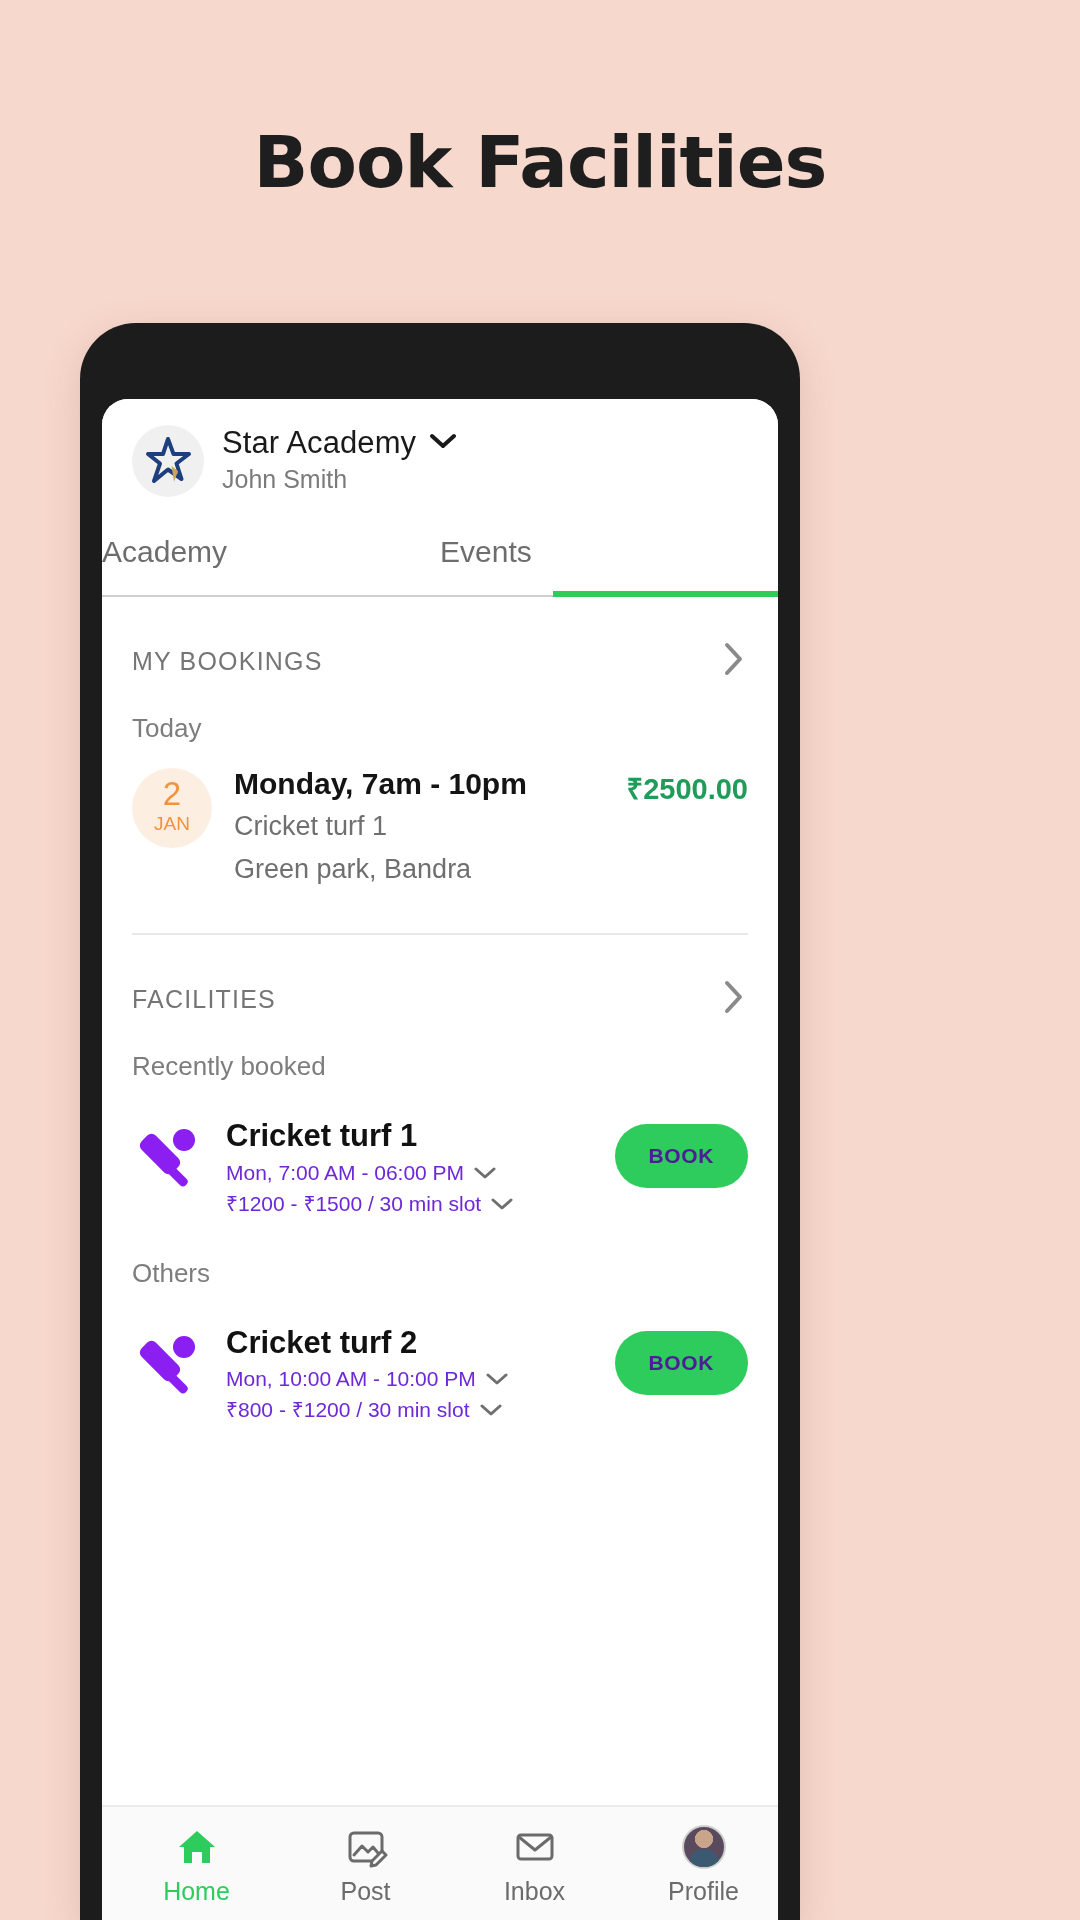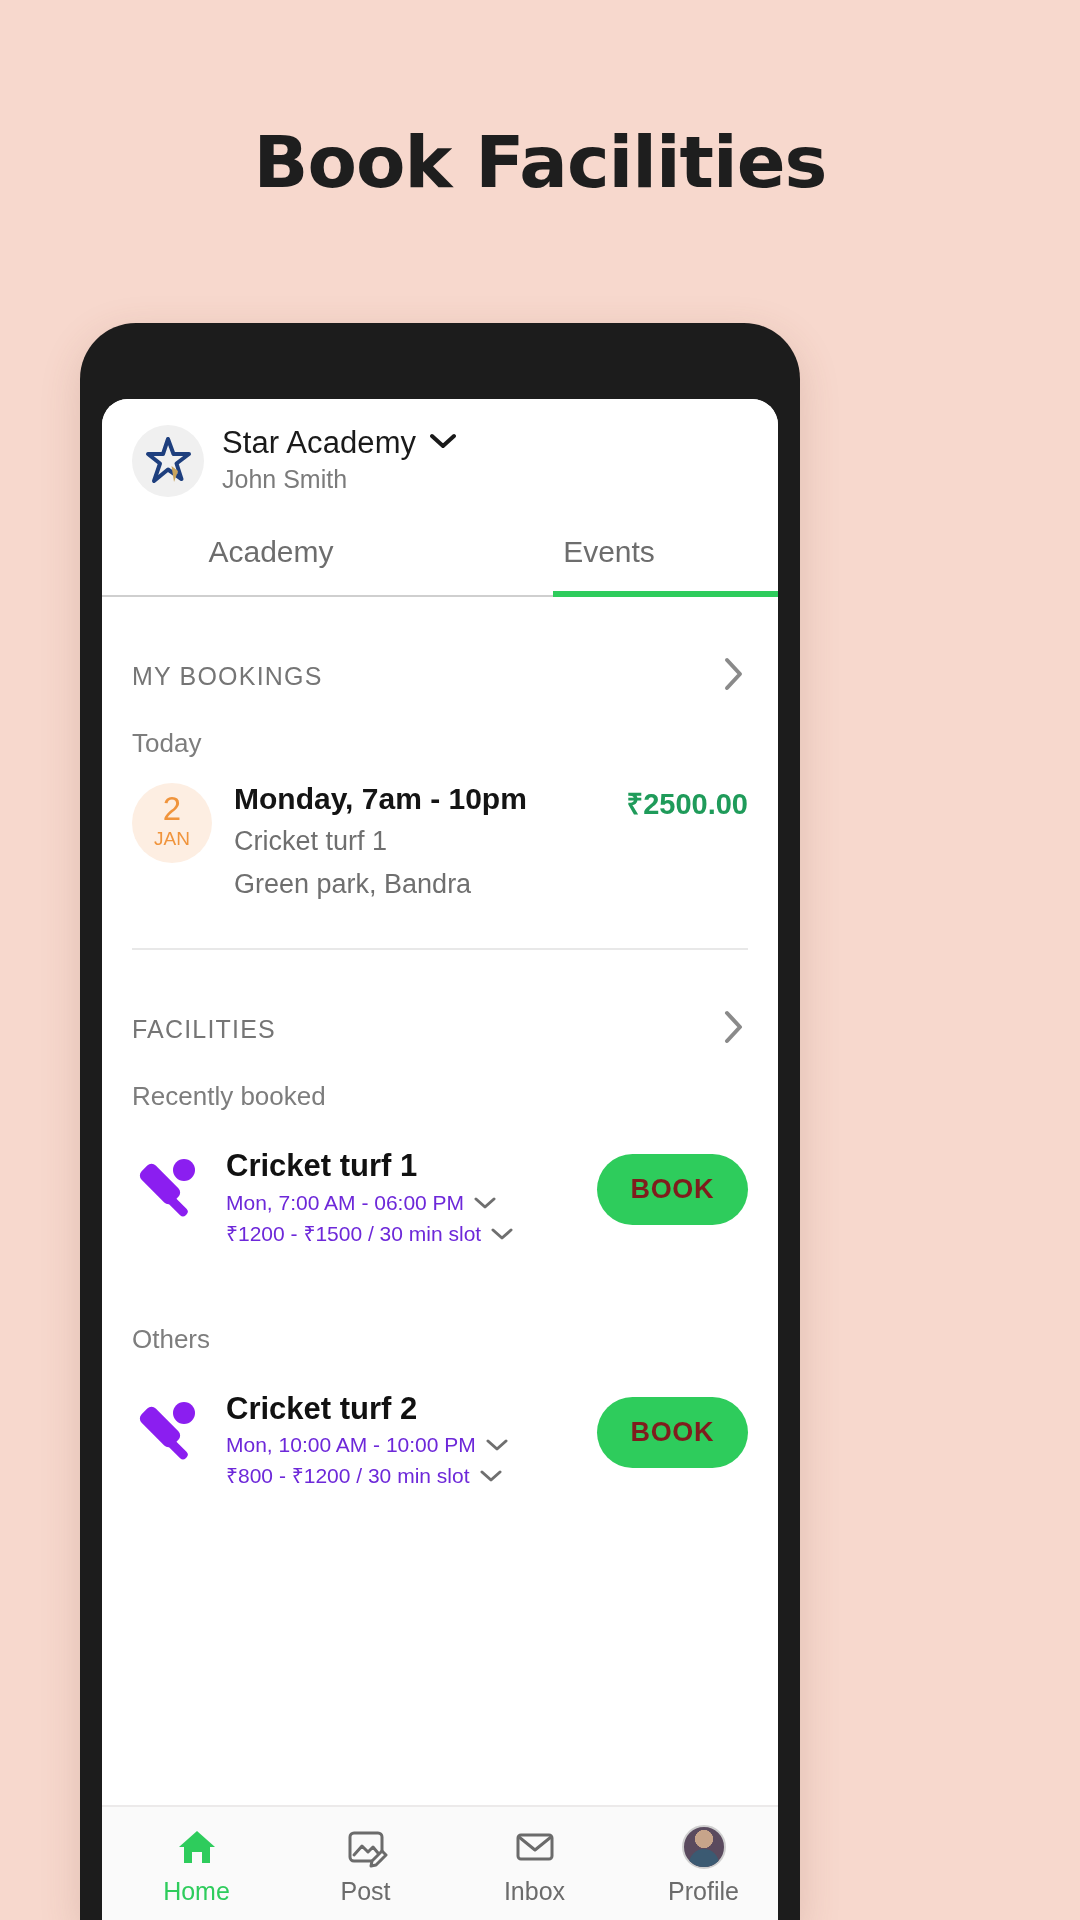--- a/index.html
+++ b/index.html
@@ -56,42 +56,42 @@
   .chev-hdr { display: inline-block; }
   .user-name { font-size: 25px; color: #7b7b7b; }
 
   
   .tabs {
     display: flex; background: #fff; flex: 0 0 auto;
     border-bottom: 2px solid #cfcfcf;
     position: relative;
   }
   .tab {
-    flex: 1 1 0; text-align: center;
+    flex: 1 1 0; 
     padding: 28px 0 26px 0;
     font-size: 30px; color: #6d6d6d;
   }
   .tab.active { color: #2ecc5c; }
   .tab-indicator {
     position: absolute; bottom: -2px; height: 6px;
     background: #2ecc5c;
     left: 66.666%; width: 33.333%;
   }
 
   
   .body {
     flex: 1 1 auto; background: #fff;
     padding: 0 30px;
     overflow: hidden;
     position: relative;
   }
 
   .section-head {
     display: flex; align-items: center; justify-content: space-between;
-    padding-top: 60px;
+    padding-top: 45px;
   }
   .section-title {
     font-size: 25px; color: #757575; letter-spacing: 1.2px;
   }
   .arrow-right {
     font-size: 34px; color: #8a8a8a; line-height: 1; padding-right: 4px;
   }
   .sub-label {
     font-size: 26px; color: #7d7d7d; margin-top: 32px;
   }
@@ -120,23 +120,23 @@
   
   .facility-row {
     display: flex; align-items: flex-start; gap: 22px;
     margin-top: 34px;
   }
   .fac-icon { width: 72px; height: 72px; flex: 0 0 auto; margin-top: 6px; }
   .fac-main { flex: 1 1 auto; }
   .fac-title { font-size: 31px; color: #111; font-weight: 700; line-height: 1.3; }
   .fac-line { font-size: 21px; color: #6d28d9; line-height: 1.5; display: flex; align-items: center; gap: 10px; }
   .book-btn {
-    background: #2ecc5c; color: #7f1d1d;
+    background: #2ecc5c; color: #4c1d95;
     border: none; border-radius: 40px;
-    font-size: 27px; font-weight: 700; letter-spacing: 0.6px;
+    font-size: 21px; font-weight: 700; letter-spacing: 0.6px;
     padding: 20px 34px;
     font-family: "Liberation Sans", sans-serif;
     flex: 0 0 auto; margin-top: 8px;
     cursor: pointer;
     text-align: center;
   }
 
   
   .bottom-nav {
     position: absolute; left: 0; bottom: 0; width: 100%;
@@ -261,21 +261,21 @@
               <span>
                 <svg width="22" height="14" viewBox="0 0 22 14">
                     <path d="M2 3 L11 11 L20 3" fill="none" stroke="#6f6f6f" stroke-width="3" stroke-linecap="round" stroke-linejoin="round"></path>
                   </svg>
               </span>
             </div>
           </div>
           <button class="book-btn">BOOK</button>
         </div>
 
-        <div class="sub-label" style="margin-top:74px">Others</div>
+        <div class="sub-label" style="margin-top:38px">Others</div>
 
         <div class="facility-row">
           <span class="fac-icon">
             <svg width="72" height="72" viewBox="0 0 72 72">
               <circle cx="52" cy="18" r="11" fill="#8b1ef0"></circle>
               <rect x="6" y="22" width="44" height="20" rx="6" transform="rotate(45 28 32)" fill="#8b1ef0"></rect>
               <rect x="34" y="50" width="24" height="9" rx="4" transform="rotate(45 46 54)" fill="#8b1ef0"></rect>
             </svg>
           </span>
           <div class="fac-main">

